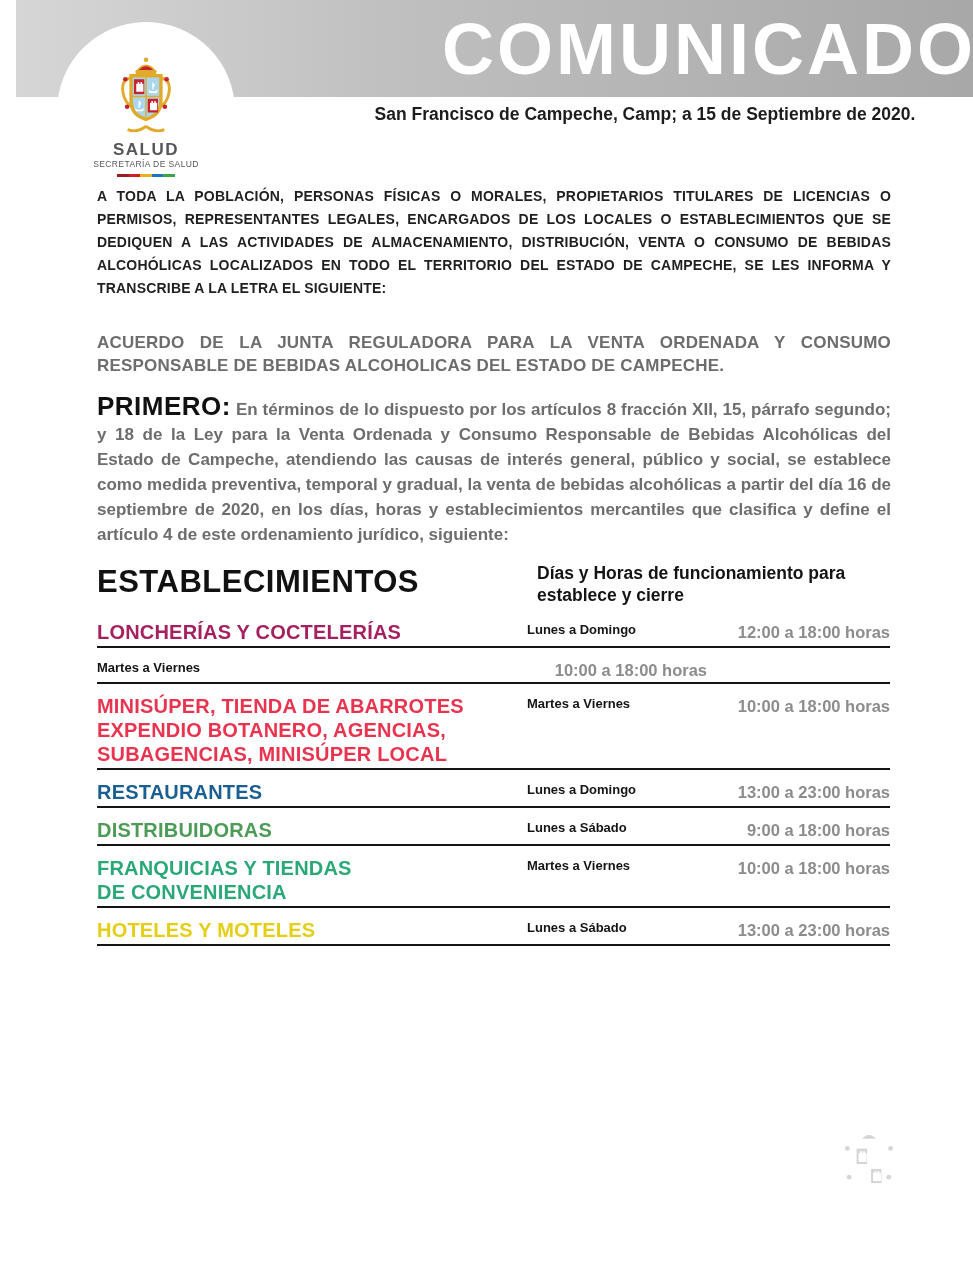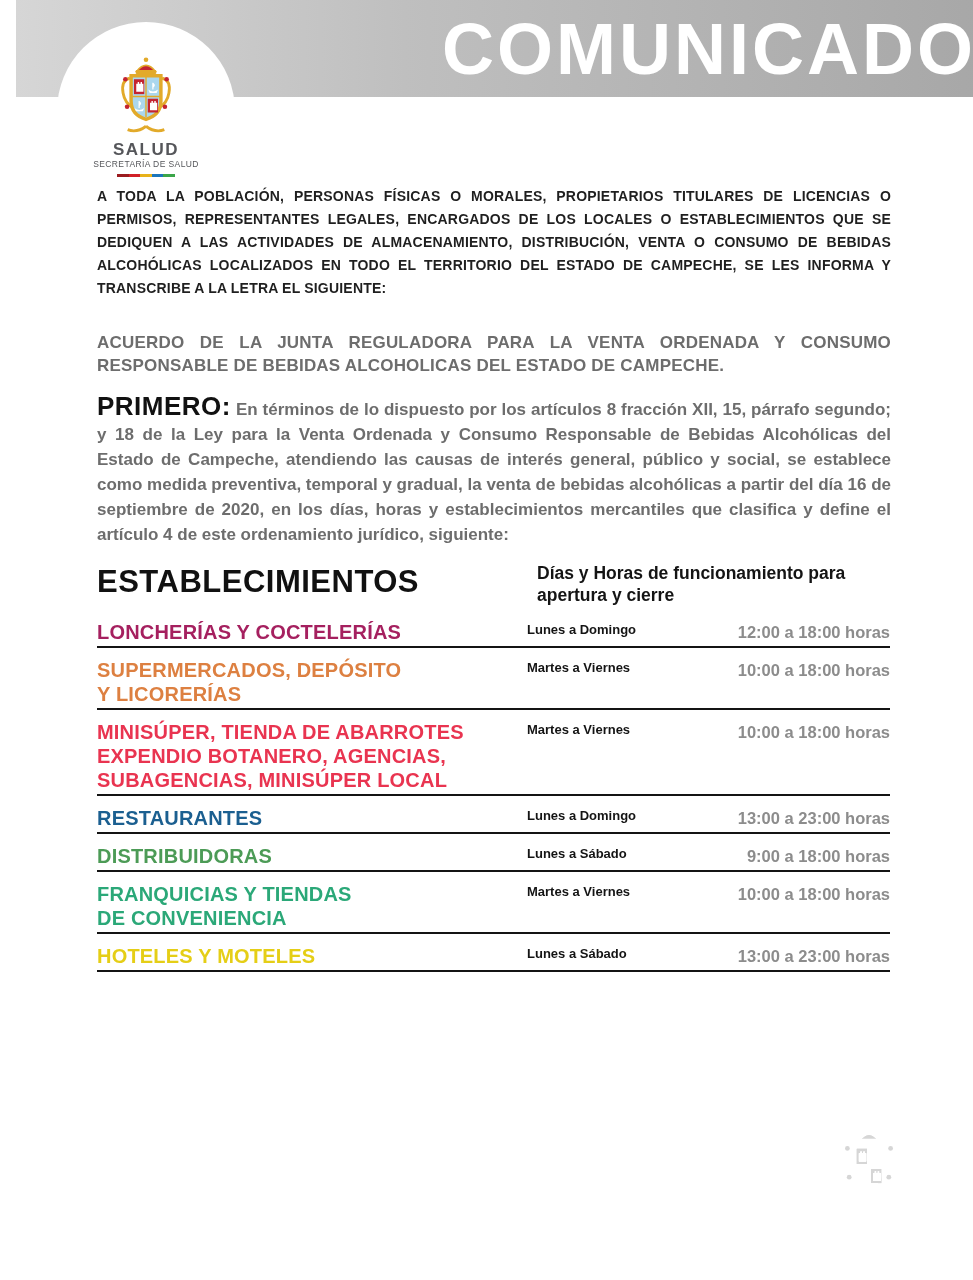--- a/index.html
+++ b/index.html
@@ -118,38 +118,37 @@
     <div class="subagency">SECRETARÍA DE SALUD</div>
     <div class="color-bar">
         <span style="background: rgb(155, 28, 32);"></span>
         <span style="background: rgb(209, 32, 39);"></span>
         <span style="background: rgb(232, 178, 26);"></span>
         <span style="background: rgb(27, 117, 187);"></span>
         <span style="background: rgb(59, 166, 73);"></span>
       </div>
   </div>
 
+  <div class="dateline">San Francisco de Campeche, Camp; a 15 de Septiembre de 2020.</div>
 
   <p class="textcol p-intro">A TODA LA POBLACIÓN, PERSONAS FÍSICAS O MORALES, PROPIETARIOS TITULARES DE LICENCIAS O PERMISOS, REPRESENTANTES LEGALES, ENCARGADOS DE LOS LOCALES O ESTABLECIMIENTOS QUE SE DEDIQUEN A LAS ACTIVIDADES DE ALMACENAMIENTO, DISTRIBUCIÓN, VENTA O CONSUMO DE BEBIDAS ALCOHÓLICAS LOCALIZADOS EN TODO EL TERRITORIO DEL ESTADO DE CAMPECHE, SE LES INFORMA Y TRANSCRIBE A LA LETRA EL SIGUIENTE:</p>
   <p class="textcol p-accord">ACUERDO DE LA JUNTA REGULADORA PARA LA VENTA ORDENADA Y CONSUMO RESPONSABLE DE BEBIDAS ALCOHOLICAS DEL ESTADO DE CAMPECHE.</p>
   <p class="textcol p-primero"><span class="primero-label">PRIMERO:</span><span> En términos de lo dispuesto por los artículos 8 fracción XII, 15, párrafo segundo; y 18 de la Ley para la Venta Ordenada y Consumo Responsable de Bebidas Alcohólicas del Estado de Campeche, atendiendo las causas de interés general, público y social, se establece como medida preventiva, temporal y gradual, la venta de bebidas alcohólicas a partir del día 16 de septiembre de 2020, en los días, horas y establecimientos mercantiles que clasifica y define el artículo 4 de este ordenamiento jurídico, siguiente:</span></p>
 
   <div class="tbl-head-left">ESTABLECIMIENTOS</div>
-  <div class="tbl-head-right">Días y Horas de funcionamiento para apertura y cierre</div>
+  <div class="tbl-head-right">Días y Horas de funcionamiento para establece y cierre</div>
 
   <div class="rows">
     <div class="t-row">
       <div class="t-name" style="color: rgb(165, 32, 95);">LONCHERÍAS Y COCTELERÍAS</div>
       <div class="t-days">Lunes a Domingo</div>
       <div class="t-hours">12:00 a 18:00 horas</div>
     </div>
 
     <div class="t-row">
-      <div class="t-name" style="color: rgb(221, 128, 65);">SUPERMERCADOS, DEPÓSITO
-Y LICORERÍAS</div>
       <div class="t-days">Martes a Viernes</div>
       <div class="t-hours">10:00 a 18:00 horas</div>
     </div>
 
     <div class="t-row">
       <div class="t-name" style="color: rgb(233, 52, 80);">MINISÚPER, TIENDA DE ABARROTES
 EXPENDIO BOTANERO, AGENCIAS,
 SUBAGENCIAS, MINISÚPER LOCAL</div>
       <div class="t-days">Martes a Viernes</div>
       <div class="t-hours">10:00 a 18:00 horas</div>

